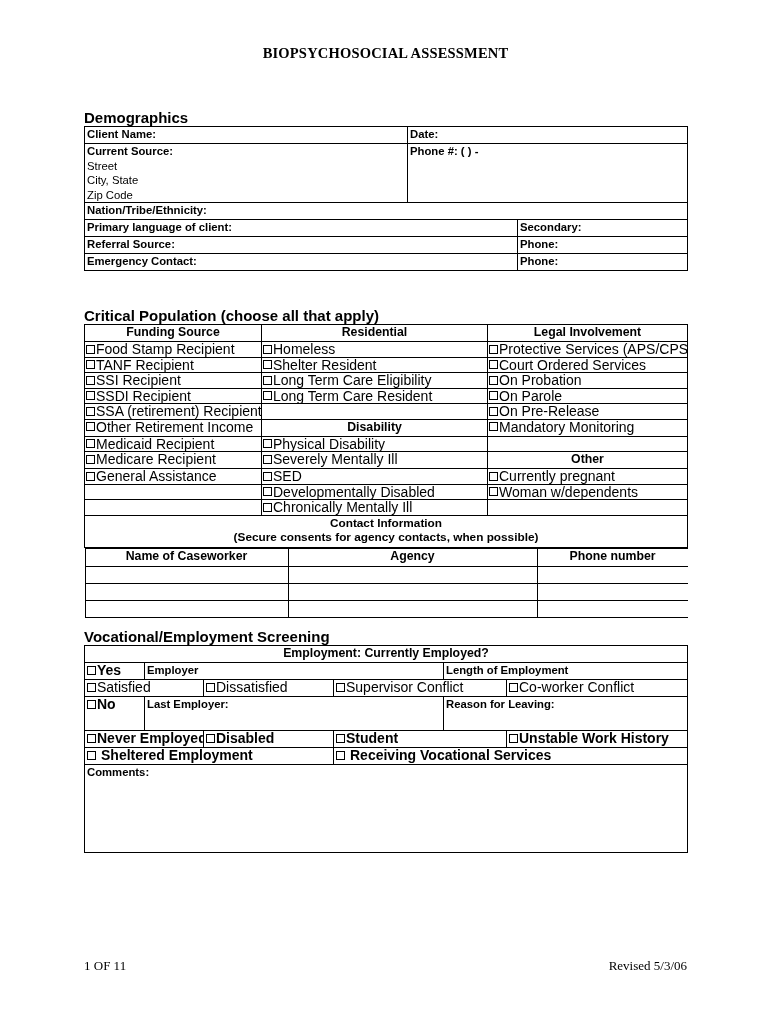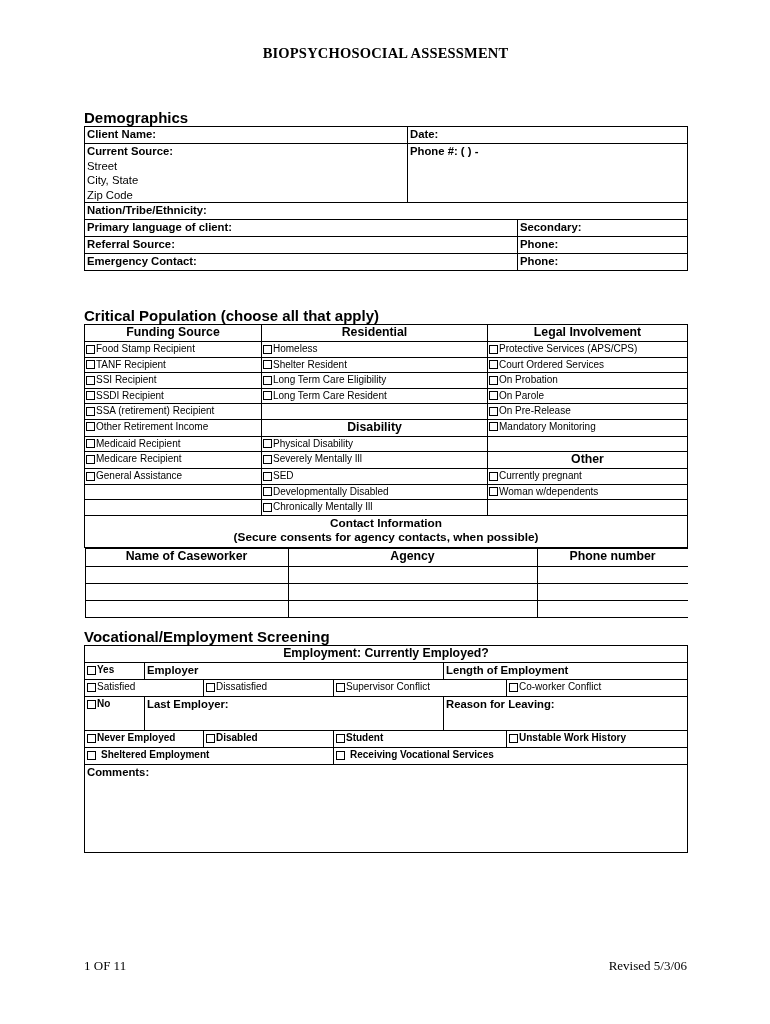--- a/index.html
+++ b/index.html
@@ -66,21 +66,21 @@
     display: inline-block;
     width: 9px;
     height: 9px;
     border: 1px solid #000;
     background: #fff;
     vertical-align: -1px;
     margin-right: 1px;
     flex: none;
   }
   .cbrow { display: flex; align-items: center; }
-  .cbrow .tx { font-size: 10px; line-height: 14.5px; }
+  .cbrow .tx { font-size: 14px; line-height: 14.5px; }
 
   
   #demographics-block { position: absolute; left: 0; top: 111px; width: 603px; }
   #critical-block     { position: absolute; left: 0; top: 309px; width: 603px; }
   #vocational-block   { position: absolute; left: 0; top: 630px; width: 603px; }
 
   
   #tbl-demographics td { height: 17px; }
   .addr-cell { height: 58px !important; }
 

